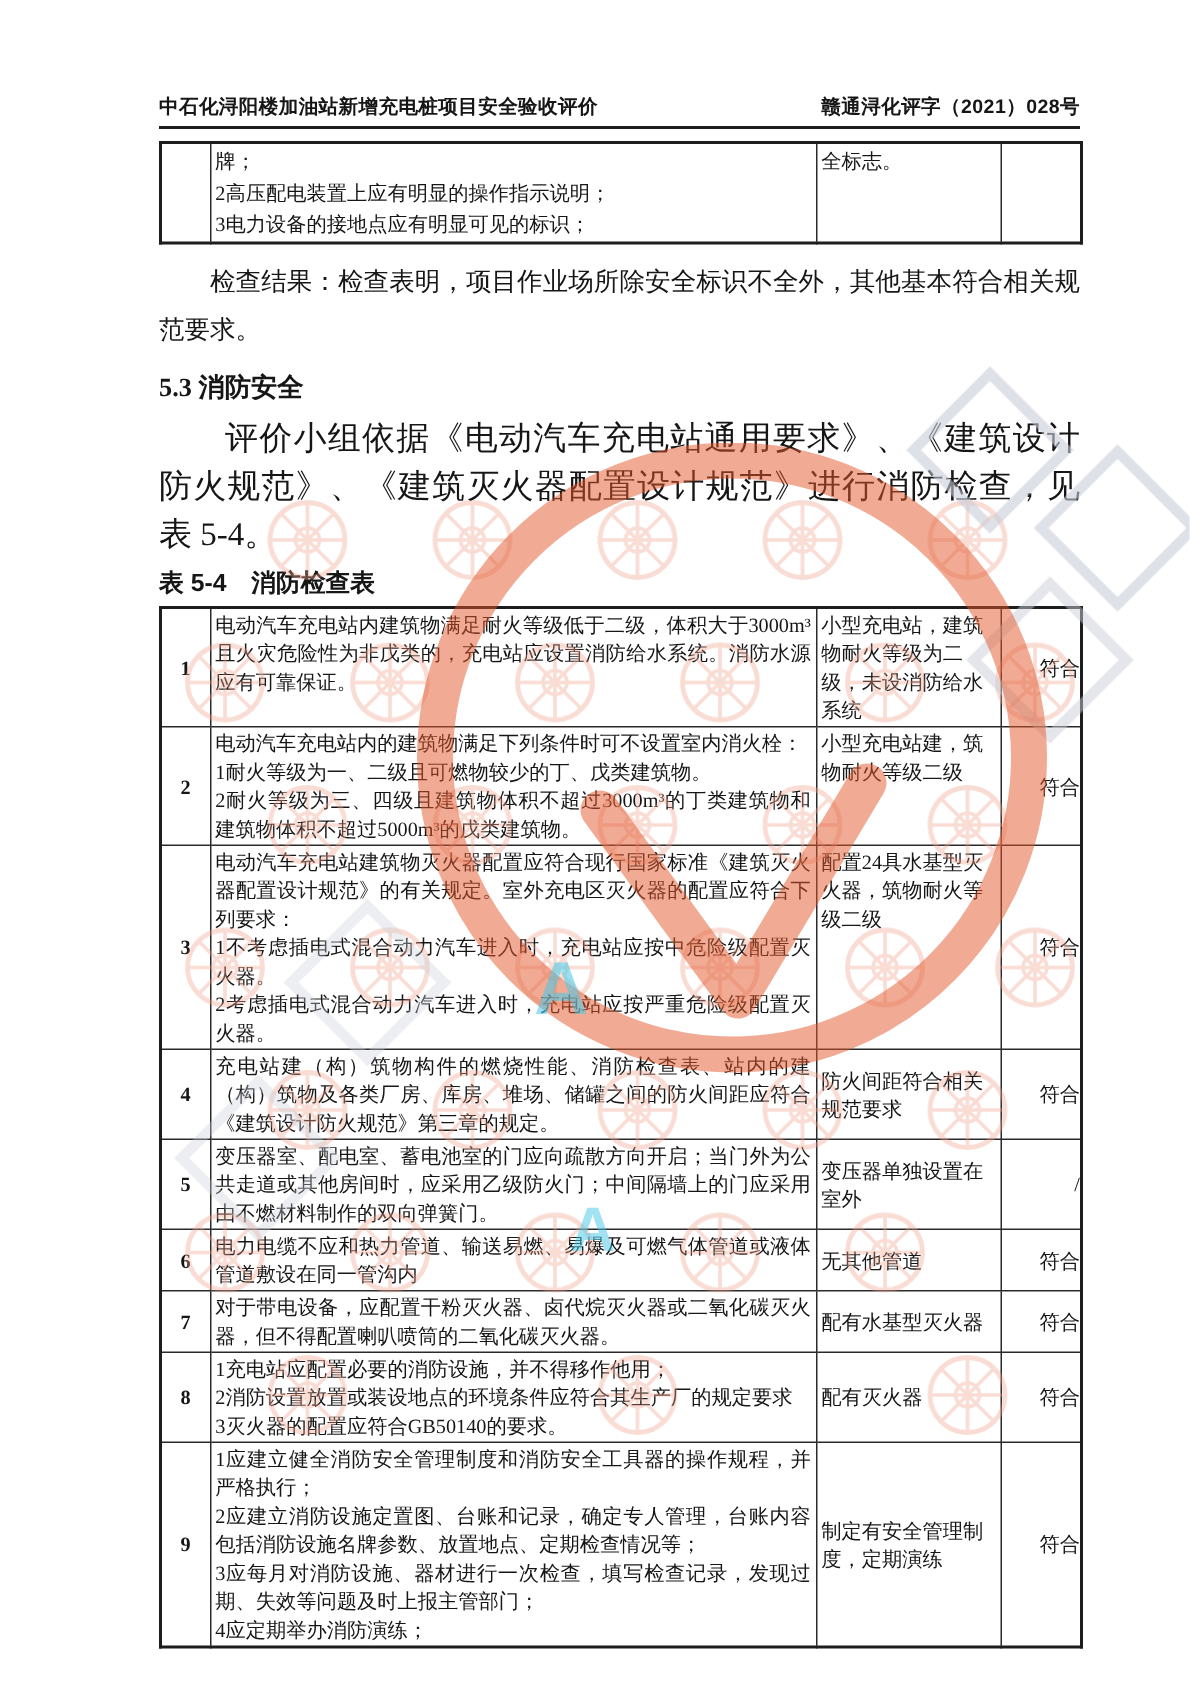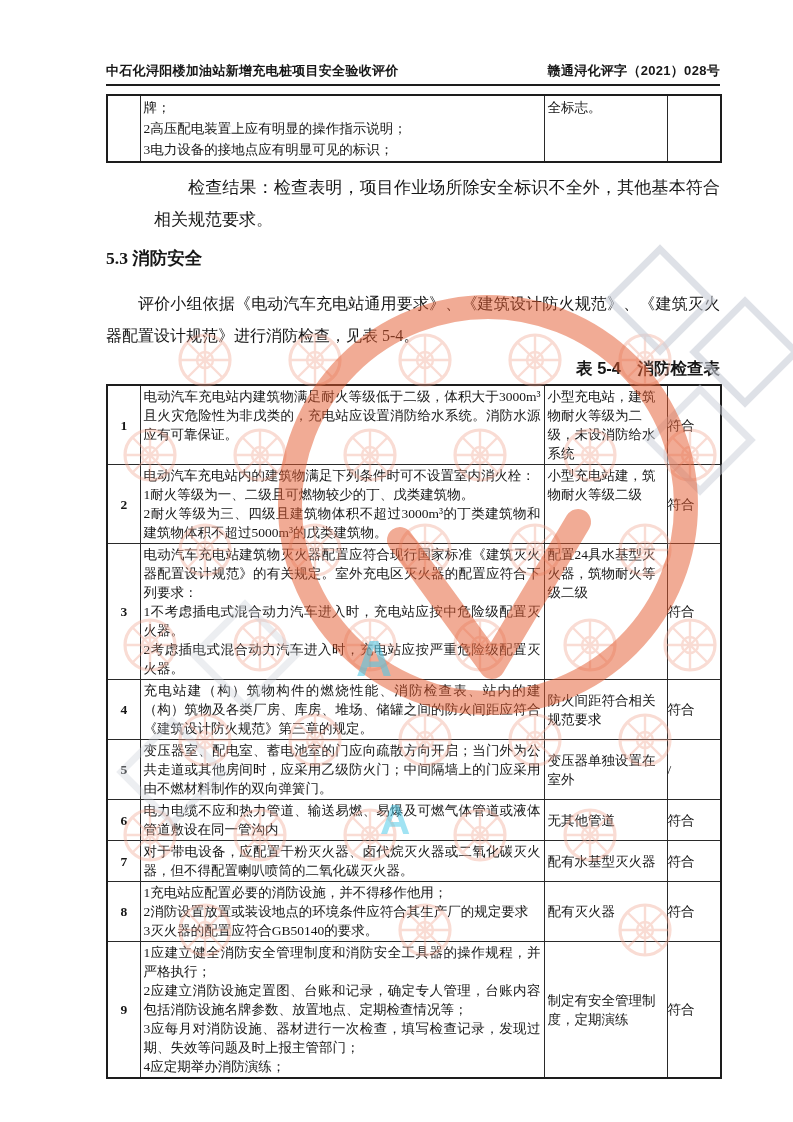--- a/index.html
+++ b/index.html
@@ -30,30 +30,30 @@
     font-family:"Liberation Sans","DejaVu Sans",sans-serif;
     font-weight:700; font-size:13.5px; height:22px; padding:0 3px;
   }
   .th-left { text-align:left; }
   .cell-no { text-align:center; vertical-align:middle; font-weight:700;
              font-family:"Liberation Serif",serif; }
   .cell-content { vertical-align:top; padding:1px 3px; text-align:justify;
                   white-space:pre-line; }
   .cell-record { vertical-align:middle; padding:1px 3px; }
   .cell-record.vtop { vertical-align:top; }
-  .cell-concl { text-align:left; vertical-align:middle;margin-left:44px; }
+  .cell-concl { text-align:right; vertical-align:middle;margin-left:44px; }
 
   
   .result-para { margin-top:9px; font-size:17px; line-height:32px;
-                 text-indent:2em; text-align:justify;margin-left:48px; }
+                 text-indent:2em; text-align:justify; }
   .section-heading { margin-top:8px; font-size:17.5px; font-weight:700;
                      font-family:Liberation Serif, serif; line-height:28px; }
-  .intro-para { margin-top:16px; font-size:16px; line-height:32px;
+  .intro-para { margin-top:4px; font-size:22px; line-height:32px;
                 text-indent:2em; text-align:justify; }
-  .table-caption { margin:6px 0 4px 0; text-align:right; font-size:16.5px; font-weight:700;
+  .table-caption { margin:6px 0 4px 0; text-align:left; font-size:16.5px; font-weight:700;
                    font-family:"Liberation Sans","DejaVu Sans",sans-serif; }
 
   .page-number { position:absolute; left:0; top:1032px; width:793px;
                  text-align:right; font-size:19px;margin-left:27px; }
 
   
   .wm-layer { position:absolute; left:0; top:0; width:793px; height:1122px;
               pointer-events:none; z-index:9; }
   .wm-svg { position:absolute; left:0; top:0; }
   .wm-bigtext {

